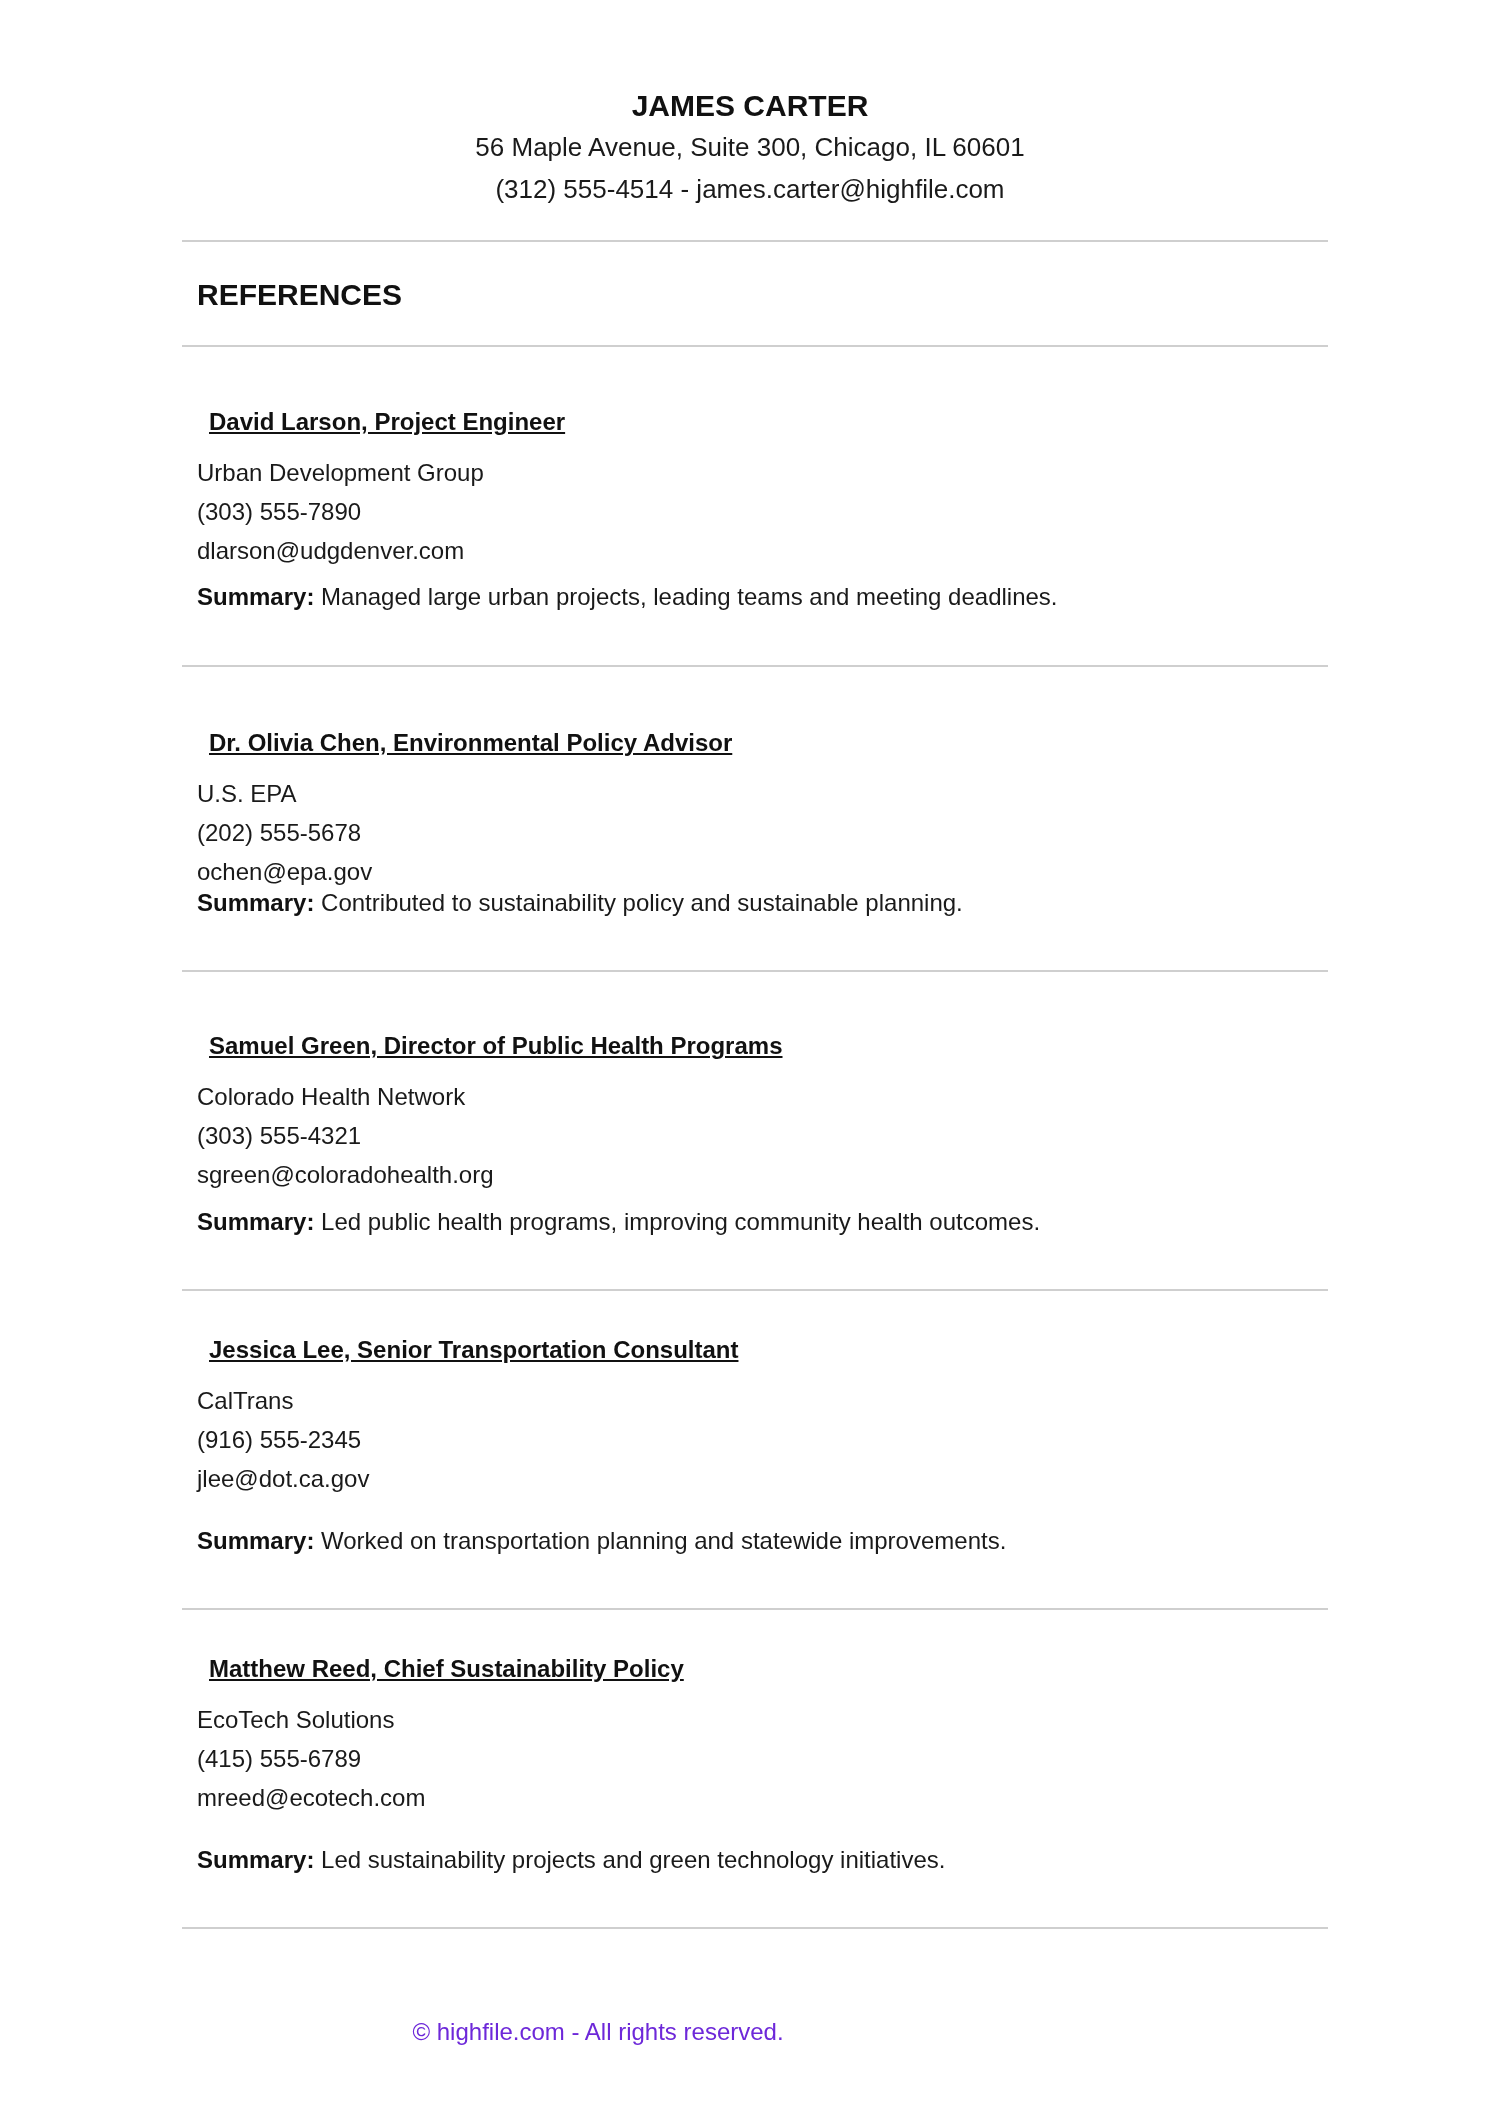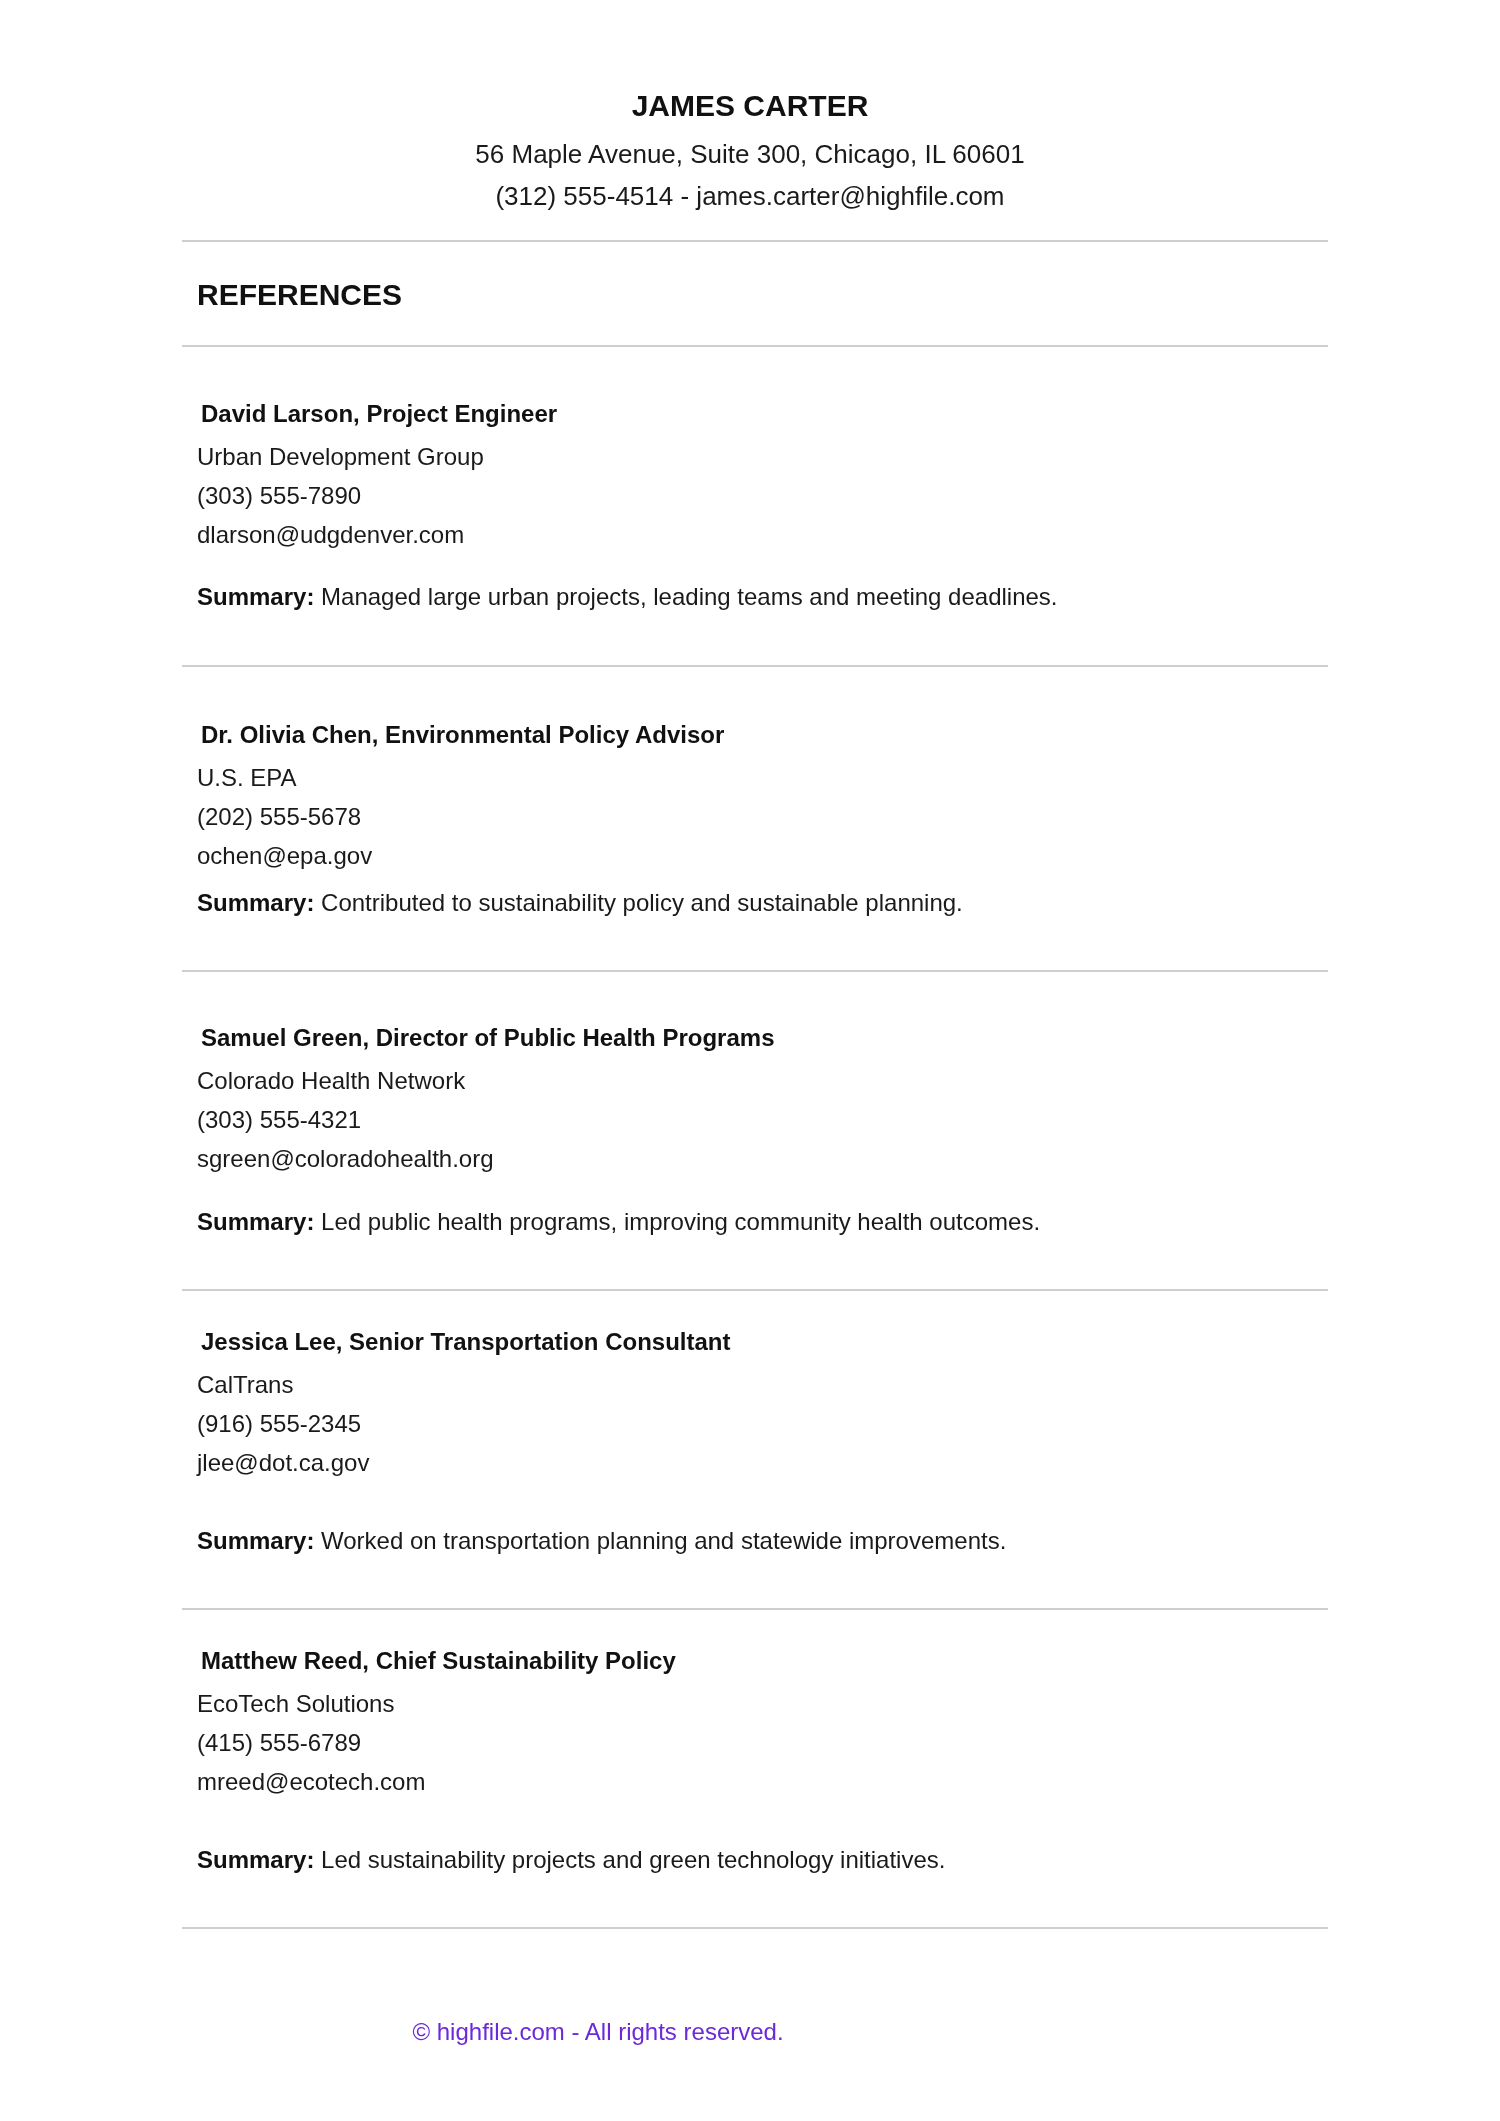--- a/index.html
+++ b/index.html
@@ -34,21 +34,21 @@
       line-height: 40px;
       letter-spacing: 0px;
       margin: 0;
     }
     .header .line {
       font-size: 26px;
       line-height: 42px;
       margin: 0;
       color: #1a1a1a;
     }
-    .header .address { margin-top: 7px; }
+    .header .address { }
     .hr {
       position: absolute;
       left: 182px;
       width: 1146px;
       height: 2px;
       background: #cfcfcf;
     }
     .section-title {
       position: absolute;
       left: 197px;
@@ -61,21 +61,22 @@
     }
     .ref {
       position: absolute;
       left: 197px;
       width: 1120px;
     }
     .ref .title {
       font-size: 24px;
       font-weight: bold;
       line-height: 39px;
-      margin: 4px;
+      margin: 12px;
+      text-decoration: underline;
     }
     .ref .info {
       font-size: 24px;
       line-height: 39px;
       margin: 0;
       color: #1a1a1a;
     }
     .ref .summary {
       font-size: 24px;
       line-height: 39px;

